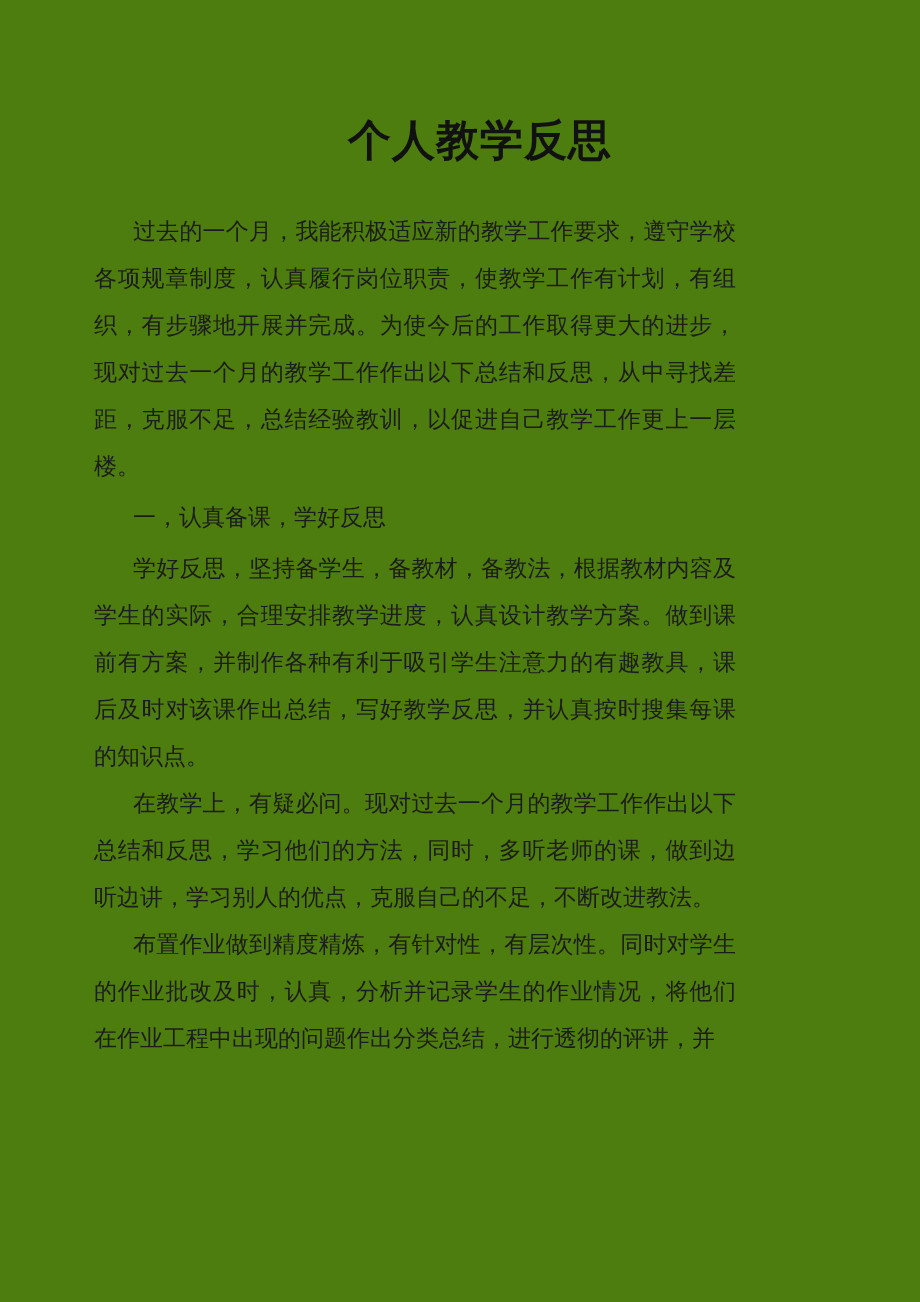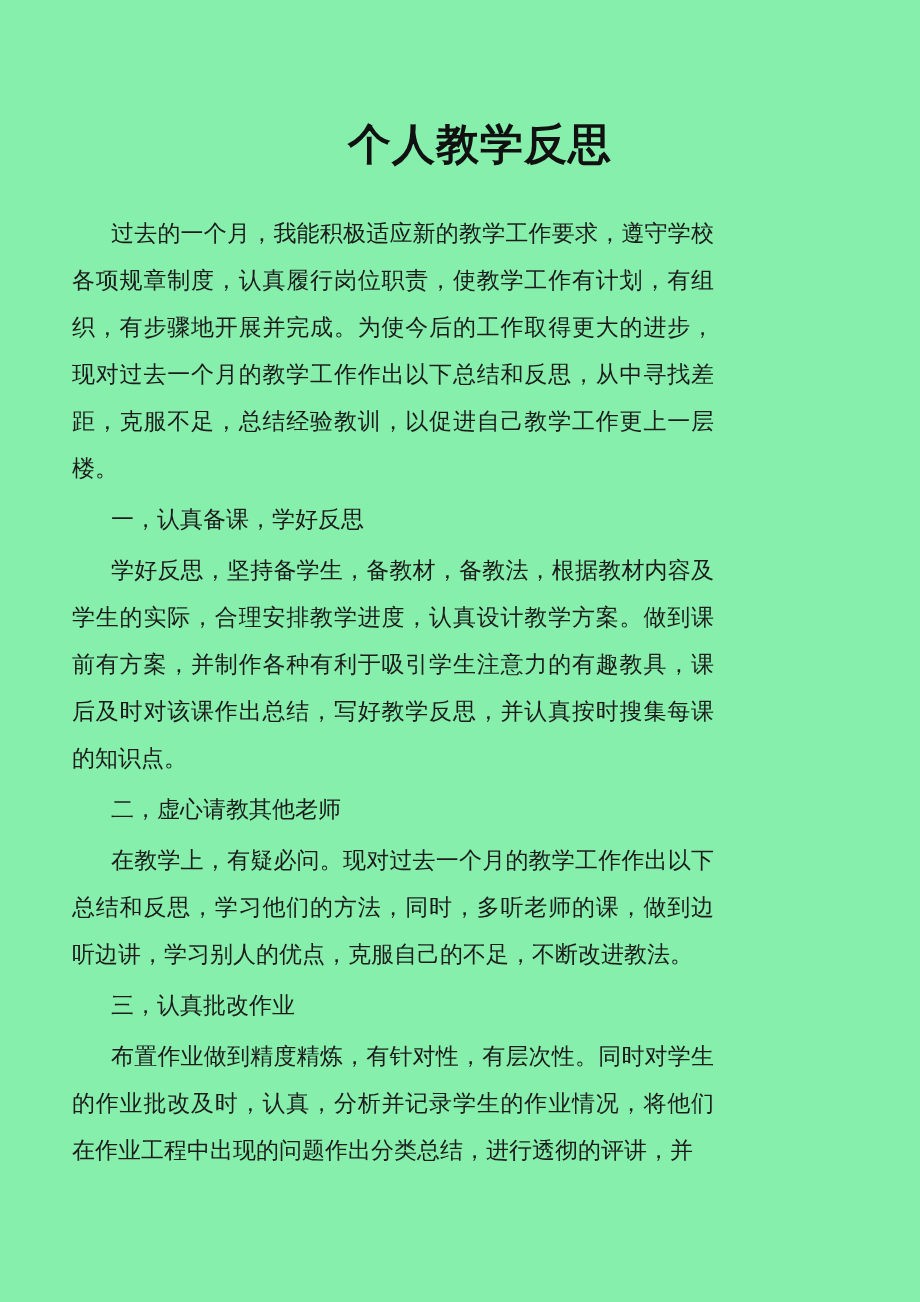--- a/index.html
+++ b/index.html
@@ -5,38 +5,38 @@
   html, body {
     margin: 0;
     padding: 0;
     background: #ffffff;
   }
   .page {
     position: relative;
     width: 920px;
     height: 1302px;
     margin: 0 auto;
-    background: #86efac;
+    background: #4d7c0f;
     overflow: hidden;
-    font-family: Liberation Sans, sans-serif;
+    font-family: Liberation Mono, monospace;
     color: #1c1c1c;
   }
   .doc-title {
     margin: 0;
     padding-top: 114px;
     padding-left: 40px; 
     text-align: center;
     font-size: 43px;
     font-weight: bold;
     line-height: 60px;
     letter-spacing: 1px;
     color: #111111;
   }
   .doc-body {
-    margin: 36px 143px 0 72px;
+    margin: 36px 143px 0 94px;
     width: 642px;
     font-size: 23px;
     line-height: 47px;
     text-align: justify;
     text-justify: inter-ideograph;
     word-break: break-all;
   }
   .doc-body p {
     margin: 0;
     text-indent: 39px;
@@ -47,18 +47,16 @@
 </style>
 </head>
 <body>
 
 <div class="page">
   <h1 class="doc-title">个人教学反思</h1>
   <div class="doc-body" id="doc-body">
       <p class="body">过去的一个月，我能积极适应新的教学工作要求，遵守学校各项规章制度，认真履行岗位职责，使教学工作有计划，有组织，有步骤地开展并完成。为使今后的工作取得更大的进步，现对过去一个月的教学工作作出以下总结和反思，从中寻找差距，克服不足，总结经验教训，以促进自己教学工作更上一层楼。</p>
       <p class="heading">一，认真备课，学好反思</p>
       <p class="body">学好反思，坚持备学生，备教材，备教法，根据教材内容及学生的实际，合理安排教学进度，认真设计教学方案。做到课前有方案，并制作各种有利于吸引学生注意力的有趣教具，课后及时对该课作出总结，写好教学反思，并认真按时搜集每课的知识点。</p>
-      <p class="heading">二，虚心请教其他老师</p>
       <p class="body">在教学上，有疑必问。现对过去一个月的教学工作作出以下总结和反思，学习他们的方法，同时，多听老师的课，做到边听边讲，学习别人的优点，克服自己的不足，不断改进教法。</p>
-      <p class="heading">三，认真批改作业</p>
       <p class="body">布置作业做到精度精炼，有针对性，有层次性。同时对学生的作业批改及时，认真，分析并记录学生的作业情况，将他们在作业工程中出现的问题作出分类总结，进行透彻的评讲，并</p>
     </div>
 </div>
 
 </body></html>

